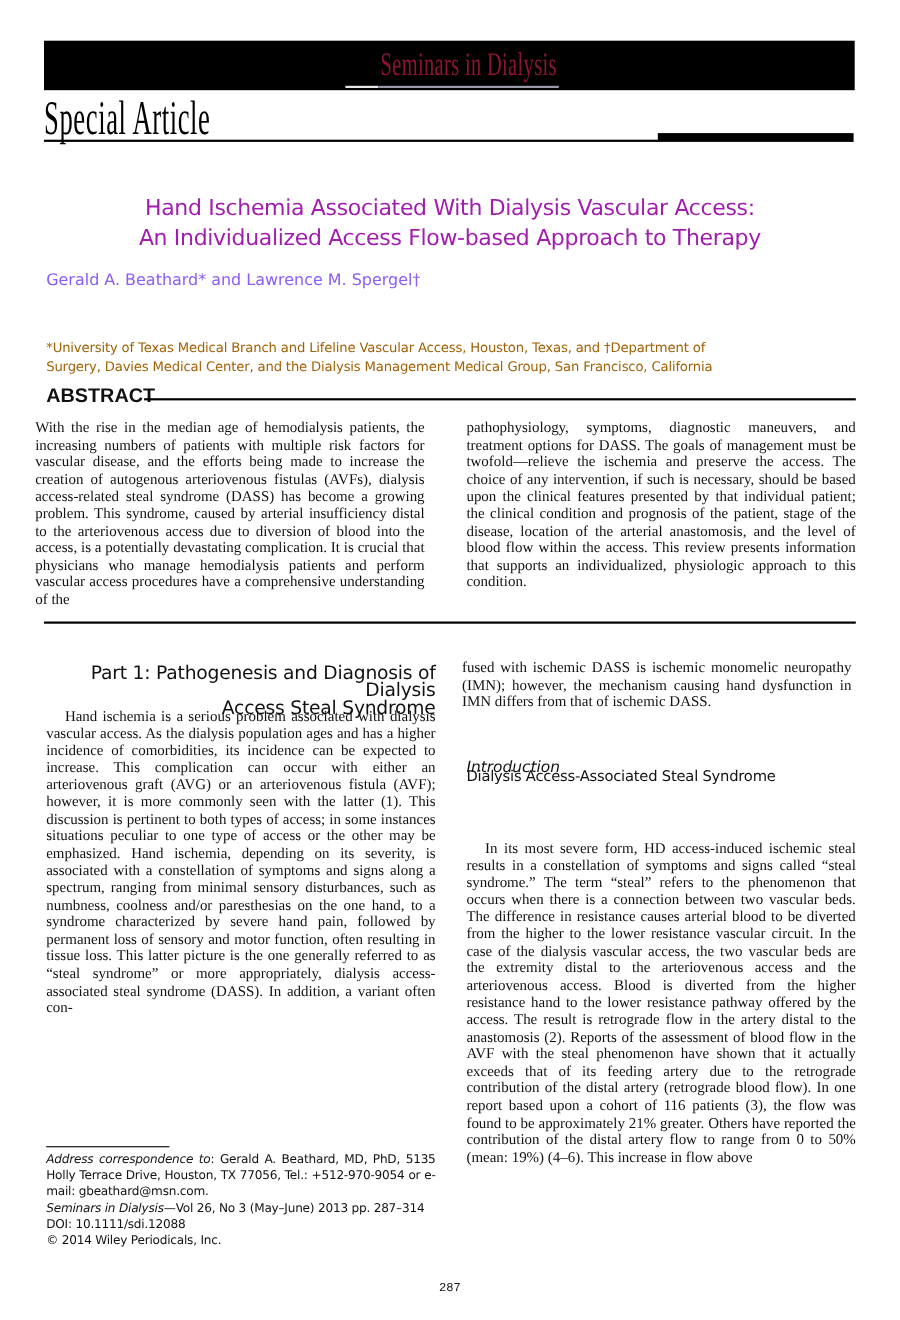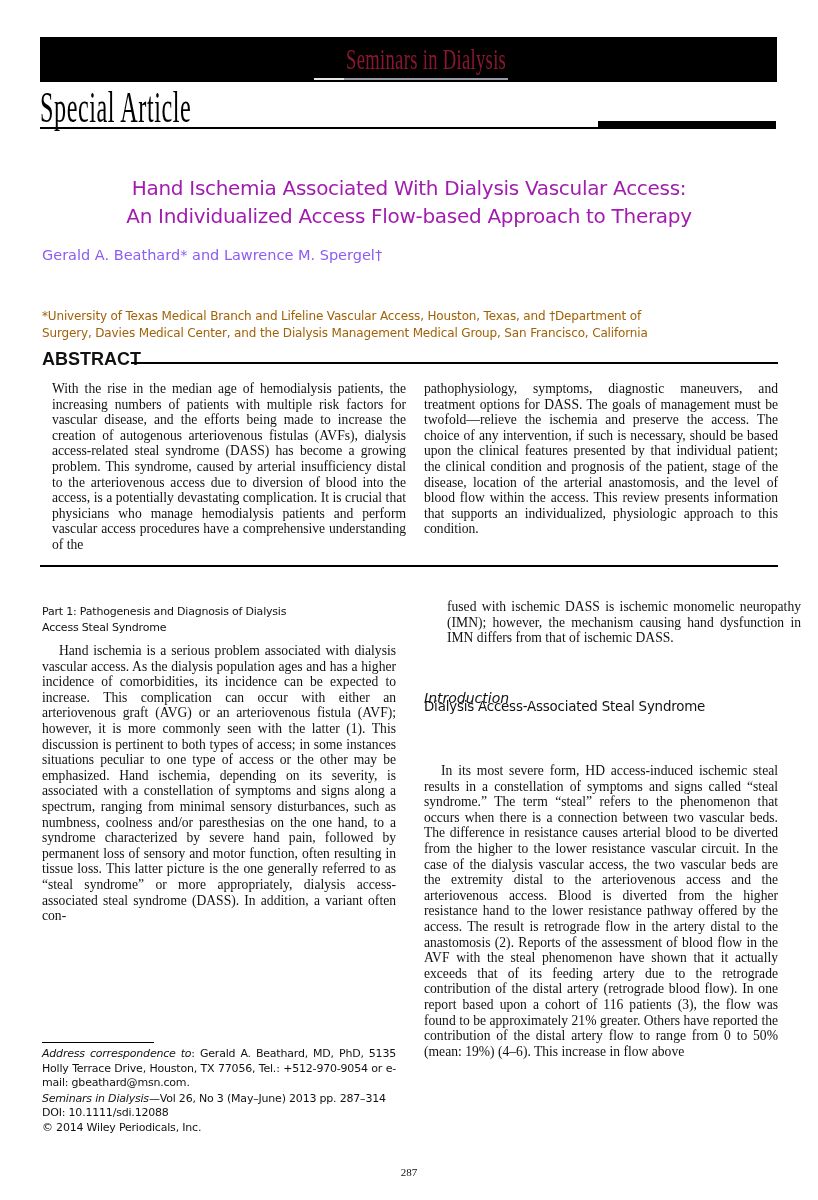--- a/index.html
+++ b/index.html
@@ -42,57 +42,57 @@
 
   .abstract-head {
     position: absolute; left: 42px; top: 351px;
     font-family: "Liberation Sans", sans-serif; font-weight: 700; font-size: 18px; line-height: 16px;
   }
   .abstract-rule { position: absolute; left: 131px; top: 362px; width: 647px; height: 1.5px; background: #000; }
 
   .col { position: absolute; font-family: "Liberation Serif", serif; font-size: 13.6px; line-height: 15.6px;
          text-align: justify; hyphens: none; color: #111; }
   .col p { margin: 0; }
-  .abs-left { left: 52px; top: 381px; width: 354px; }
+  .abs-left { left: 32px; top: 381px; width: 354px; }
   .abs-right { left: 424px; top: 381px; width: 354px; }
 
   .divider { position: absolute; left: 40px; top: 565px; width: 738px; height: 2px; background: #000; }
 
   .h-part {
-    position: absolute; left: 42px; top: 604px; width: 354px; text-align: left;
-    font-family: "DejaVu Sans", sans-serif; font-size: 11px; line-height: 16px; letter-spacing: -0.2px;
+    position: absolute; left: 42px; top: 604px; width: 354px; text-align: right;
+    font-family: "DejaVu Sans", sans-serif; font-size: 17px; line-height: 16px; letter-spacing: -0.2px;
   }
   .body-left { left: 42px; top: 643px; width: 354px; }
   .body-left p { text-indent: 17px; }
 
   .fn-rule { position: absolute; left: 42px; top: 1042px; width: 112px; height: 1px; background: #000; }
   .footnote {
     position: absolute; left: 42px; top: 1047px; width: 354px;
     font-family: "DejaVu Sans", sans-serif; font-size: 11px; line-height: 14.6px; color: #111;
     letter-spacing: -0.2px;
   }
   .footnote .it { font-style: italic; }
   .footnote div { margin: 0; }
   .footnote .addr { text-align: justify; margin-bottom: 1px; }
 
-  .body-right-top { left: 447px; top: 599px; width: 354px; }
+  .body-right-top { left: 420px; top: 599px; width: 354px; }
   .h-sub {
     position: absolute; left: 424px; top: 699px;
     font-family: "DejaVu Sans", sans-serif; font-size: 13.4px; line-height: 16px; letter-spacing: -0.2px; text-align: center;
   }
   .h-subsub {
     position: absolute; left: 424px; top: 690px;
     font-family: "DejaVu Sans", sans-serif; font-style: italic; font-size: 14px; line-height: 17px;
   }
   .body-right { left: 424px; top: 763px; width: 354px; }
   .body-right p { text-indent: 17px; }
 
   .page-number {
     position: absolute; left: 389px; top: 1166px; width: 40px; text-align: center;
-    font-family: Liberation Serif, serif; font-size: 11px;
+    font-family: Liberation Mono, monospace; font-size: 11px;
   }
 </style>
 </head>
 <body>
 
 <div class="masthead">
   <div class="underline-light"></div>
   <div class="underline-dark"></div>
   <div class="journal" style="left:306px;">Seminars in Dialysis</div>
 </div>

